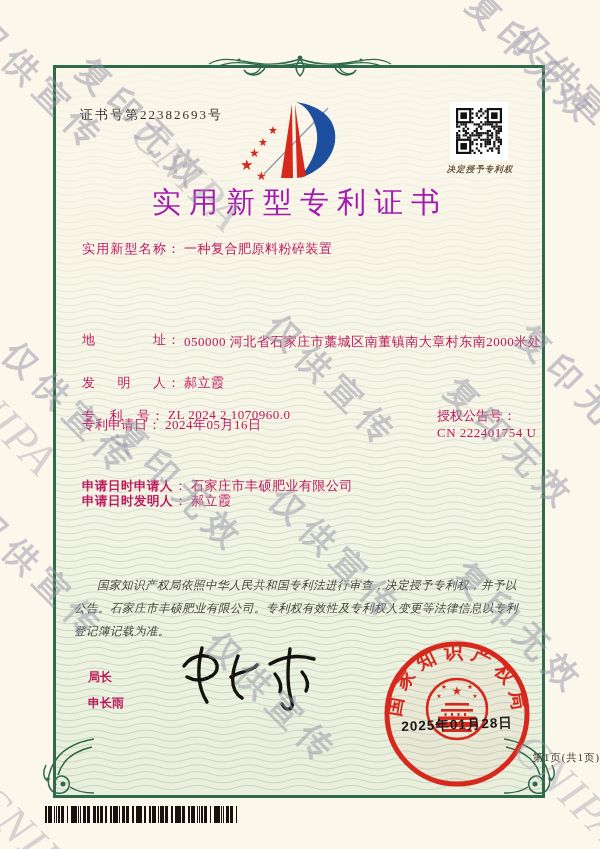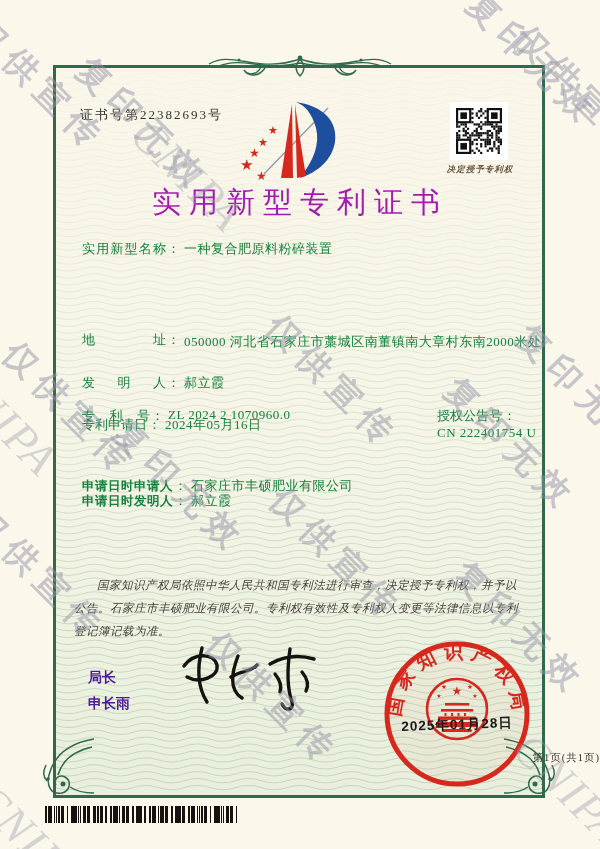--- a/index.html
+++ b/index.html
@@ -24,36 +24,36 @@
   .content{position:absolute;left:0;top:0;width:600px;height:849px;z-index:2;}
   .cert-no{position:absolute;left:80px;top:106px;font-size:13px;letter-spacing:2px;color:#33312c;}
   .title{position:absolute;left:0;top:183px;width:600px;text-align:center;
       font-size:29px;font-weight:400;letter-spacing:8px;color:#a21caf;}
 
   .qr-box{position:absolute;left:450px;top:102px;width:58px;height:58px;background:#fff;}
   .qr-box svg{position:absolute;left:6px;top:6px;}
   .qr-caption{position:absolute;left:424px;top:164px;width:112px;text-align:center;
       font-size:8.5px;font-style:italic;letter-spacing:1px;color:#6b5742;font-weight:700;}
 
-  .row{position:absolute;left:82px;font-size:13px;color:#15803d;}
+  .row{position:absolute;left:82px;font-size:13px;color:#be185d;}
   .jlabel{display:inline-block;text-align:justify;text-align-last:justify;vertical-align:top;}
   .w84{width:84px;}
   .w68{width:68px;}
   .colon{display:inline-block;margin:0 4px 0 1px;}
   .val{display:inline-block;vertical-align:top;letter-spacing:.5px;}
   .addr-val{width:368px;line-height:21px;}
   .sans-label{font-family:"Liberation Sans","DejaVu Sans",sans-serif;font-size:12.5px;font-weight:700;letter-spacing:.5px;}
   .col-right{position:absolute;left:355px;top:0;}
 
   .statement{position:absolute;left:74px;top:574px;width:452px;font-size:11.5px;
       line-height:23px;color:#45423c;text-indent:2em;font-style:italic;letter-spacing:.5px;}
 
   .signer{position:absolute;left:88px;top:664px;
       font-family:"Liberation Sans","DejaVu Sans",sans-serif;font-weight:700;
-      font-size:14px;color:#4c1d95;line-height:26px;}
+      font-size:12px;color:#be185d;line-height:26px;}
   .signature{position:absolute;left:172px;top:640px;}
 
   .seal{position:absolute;left:382px;top:639px;width:150px;height:150px;}
   .seal-date{position:absolute;left:392px;top:716px;width:130px;text-align:center;
       font-family:"Liberation Sans","DejaVu Sans",sans-serif;
       font-size:13.5px;font-weight:700;letter-spacing:1px;color:#191919;transform:rotate(-2deg);}
 
   .footer{position:absolute;left:0;top:751px;width:600px;text-align:right;
       font-size:10.5px;color:#33312c;letter-spacing:1px;}
 

